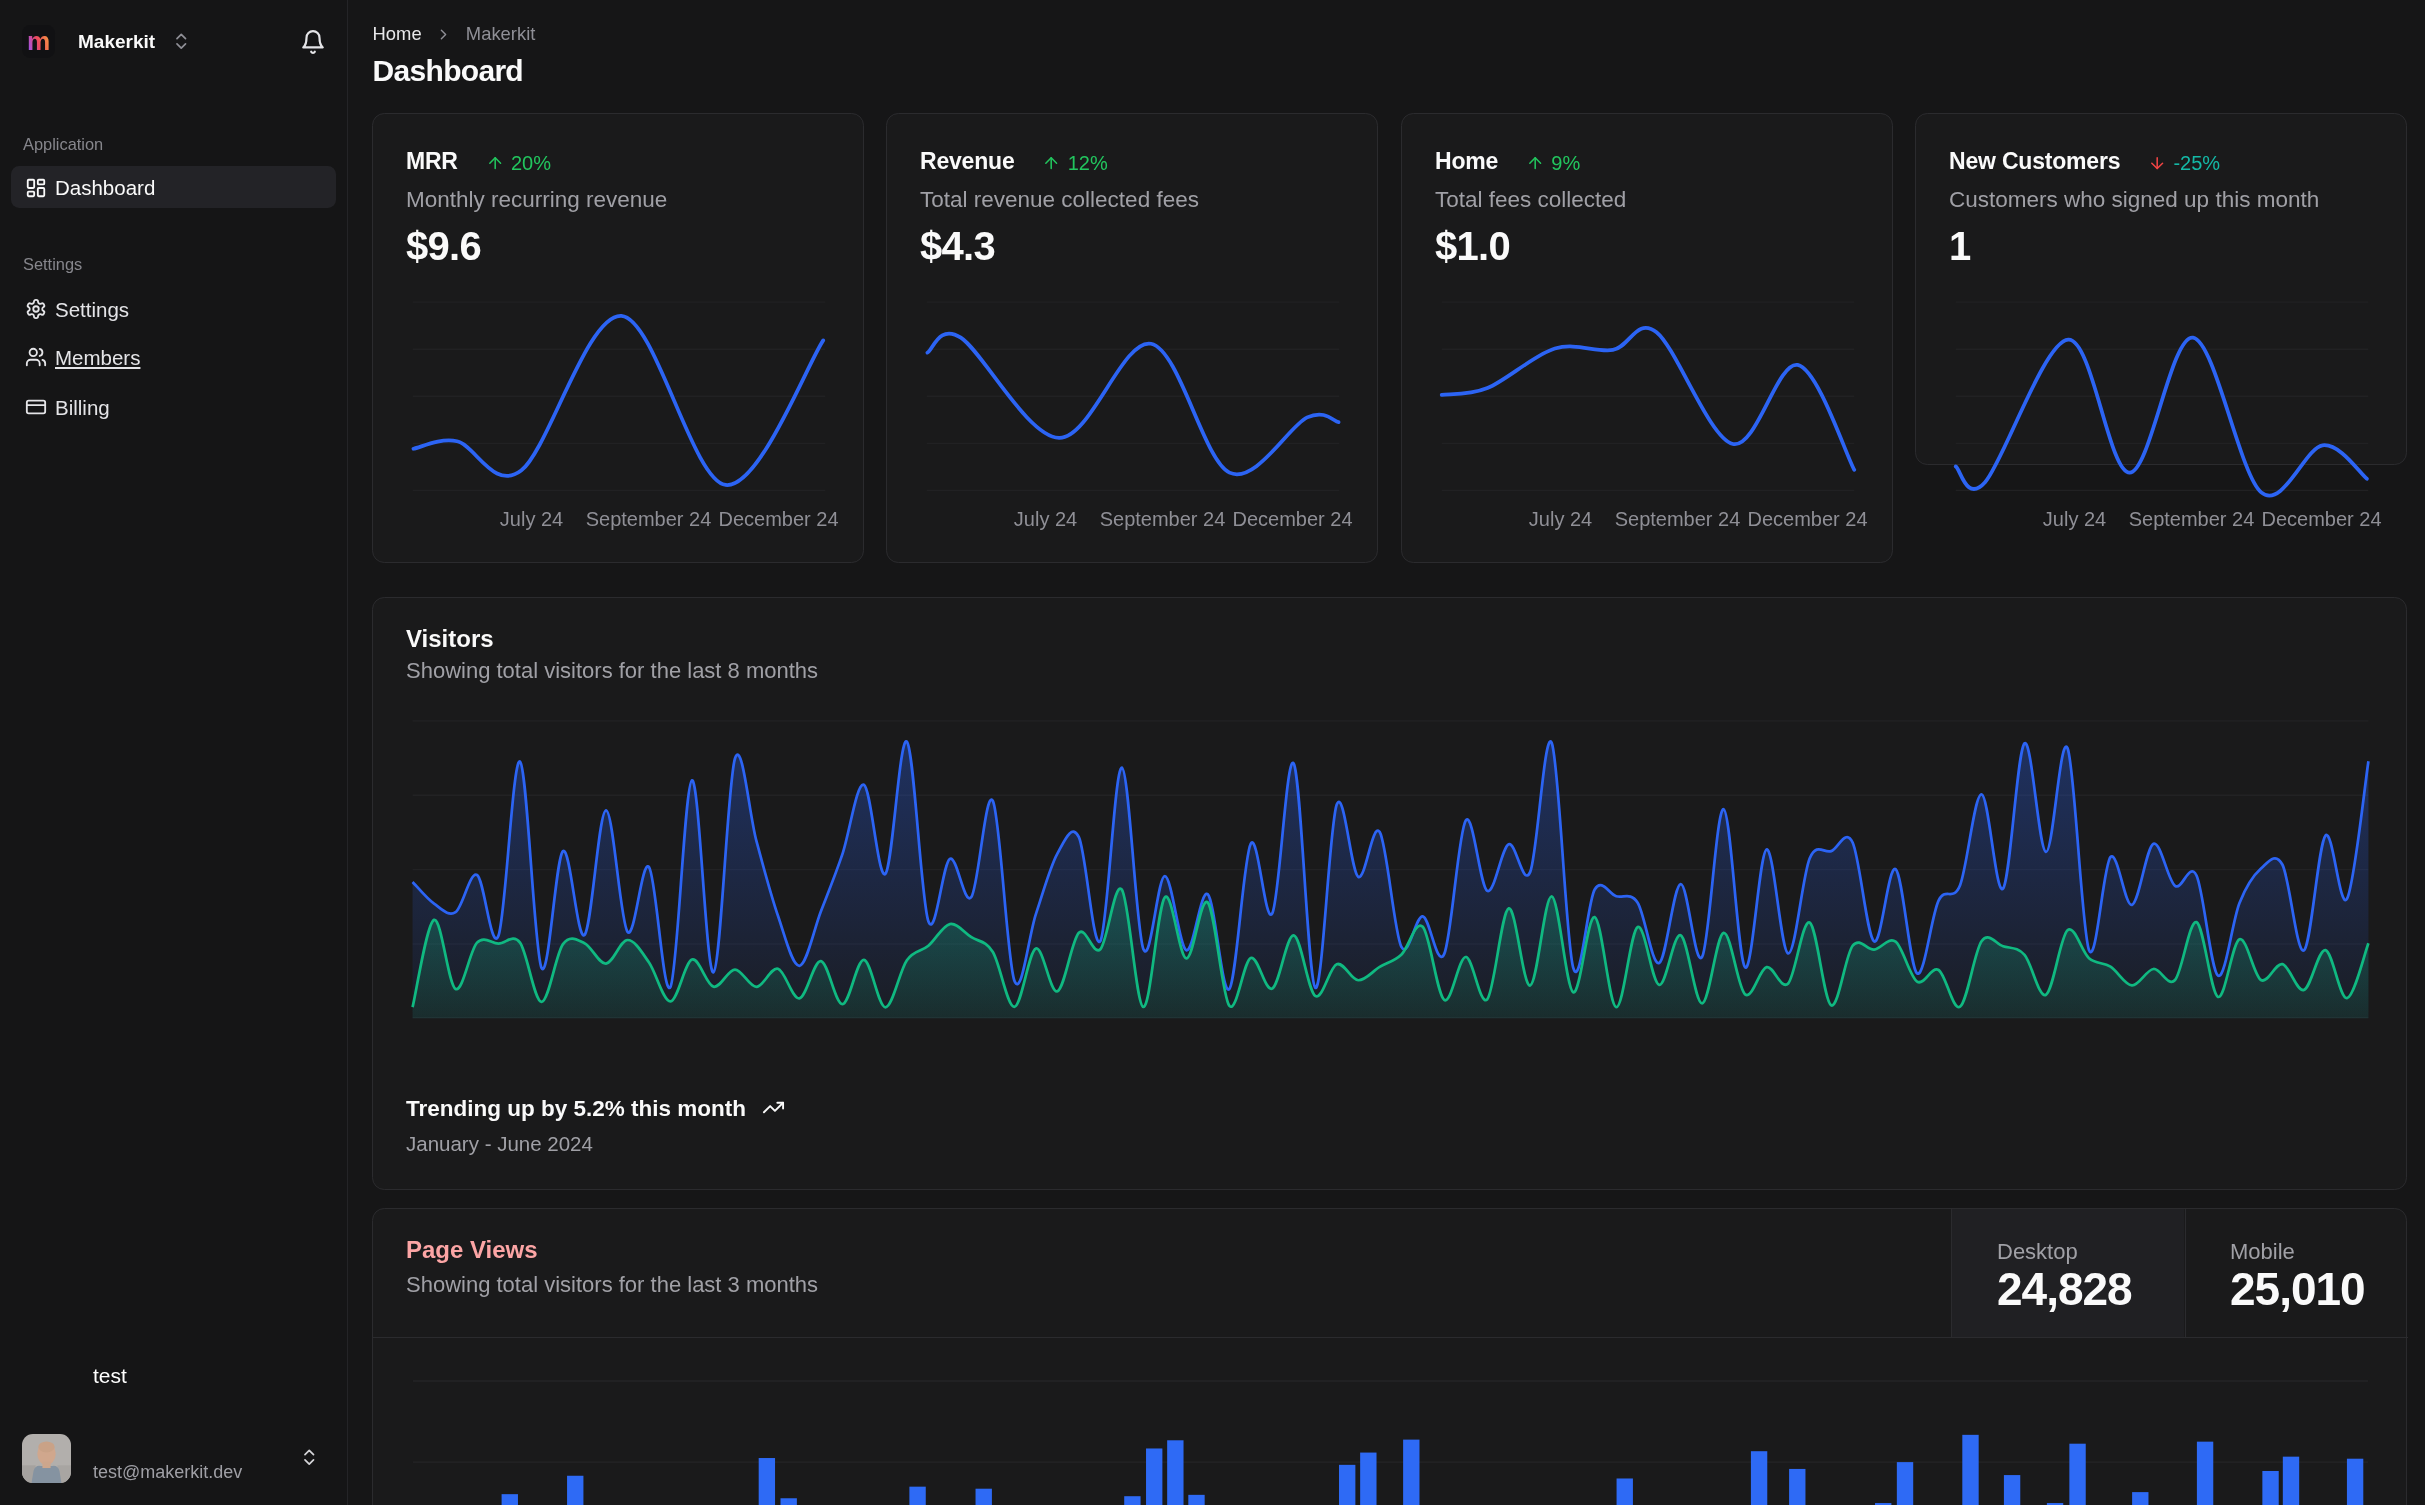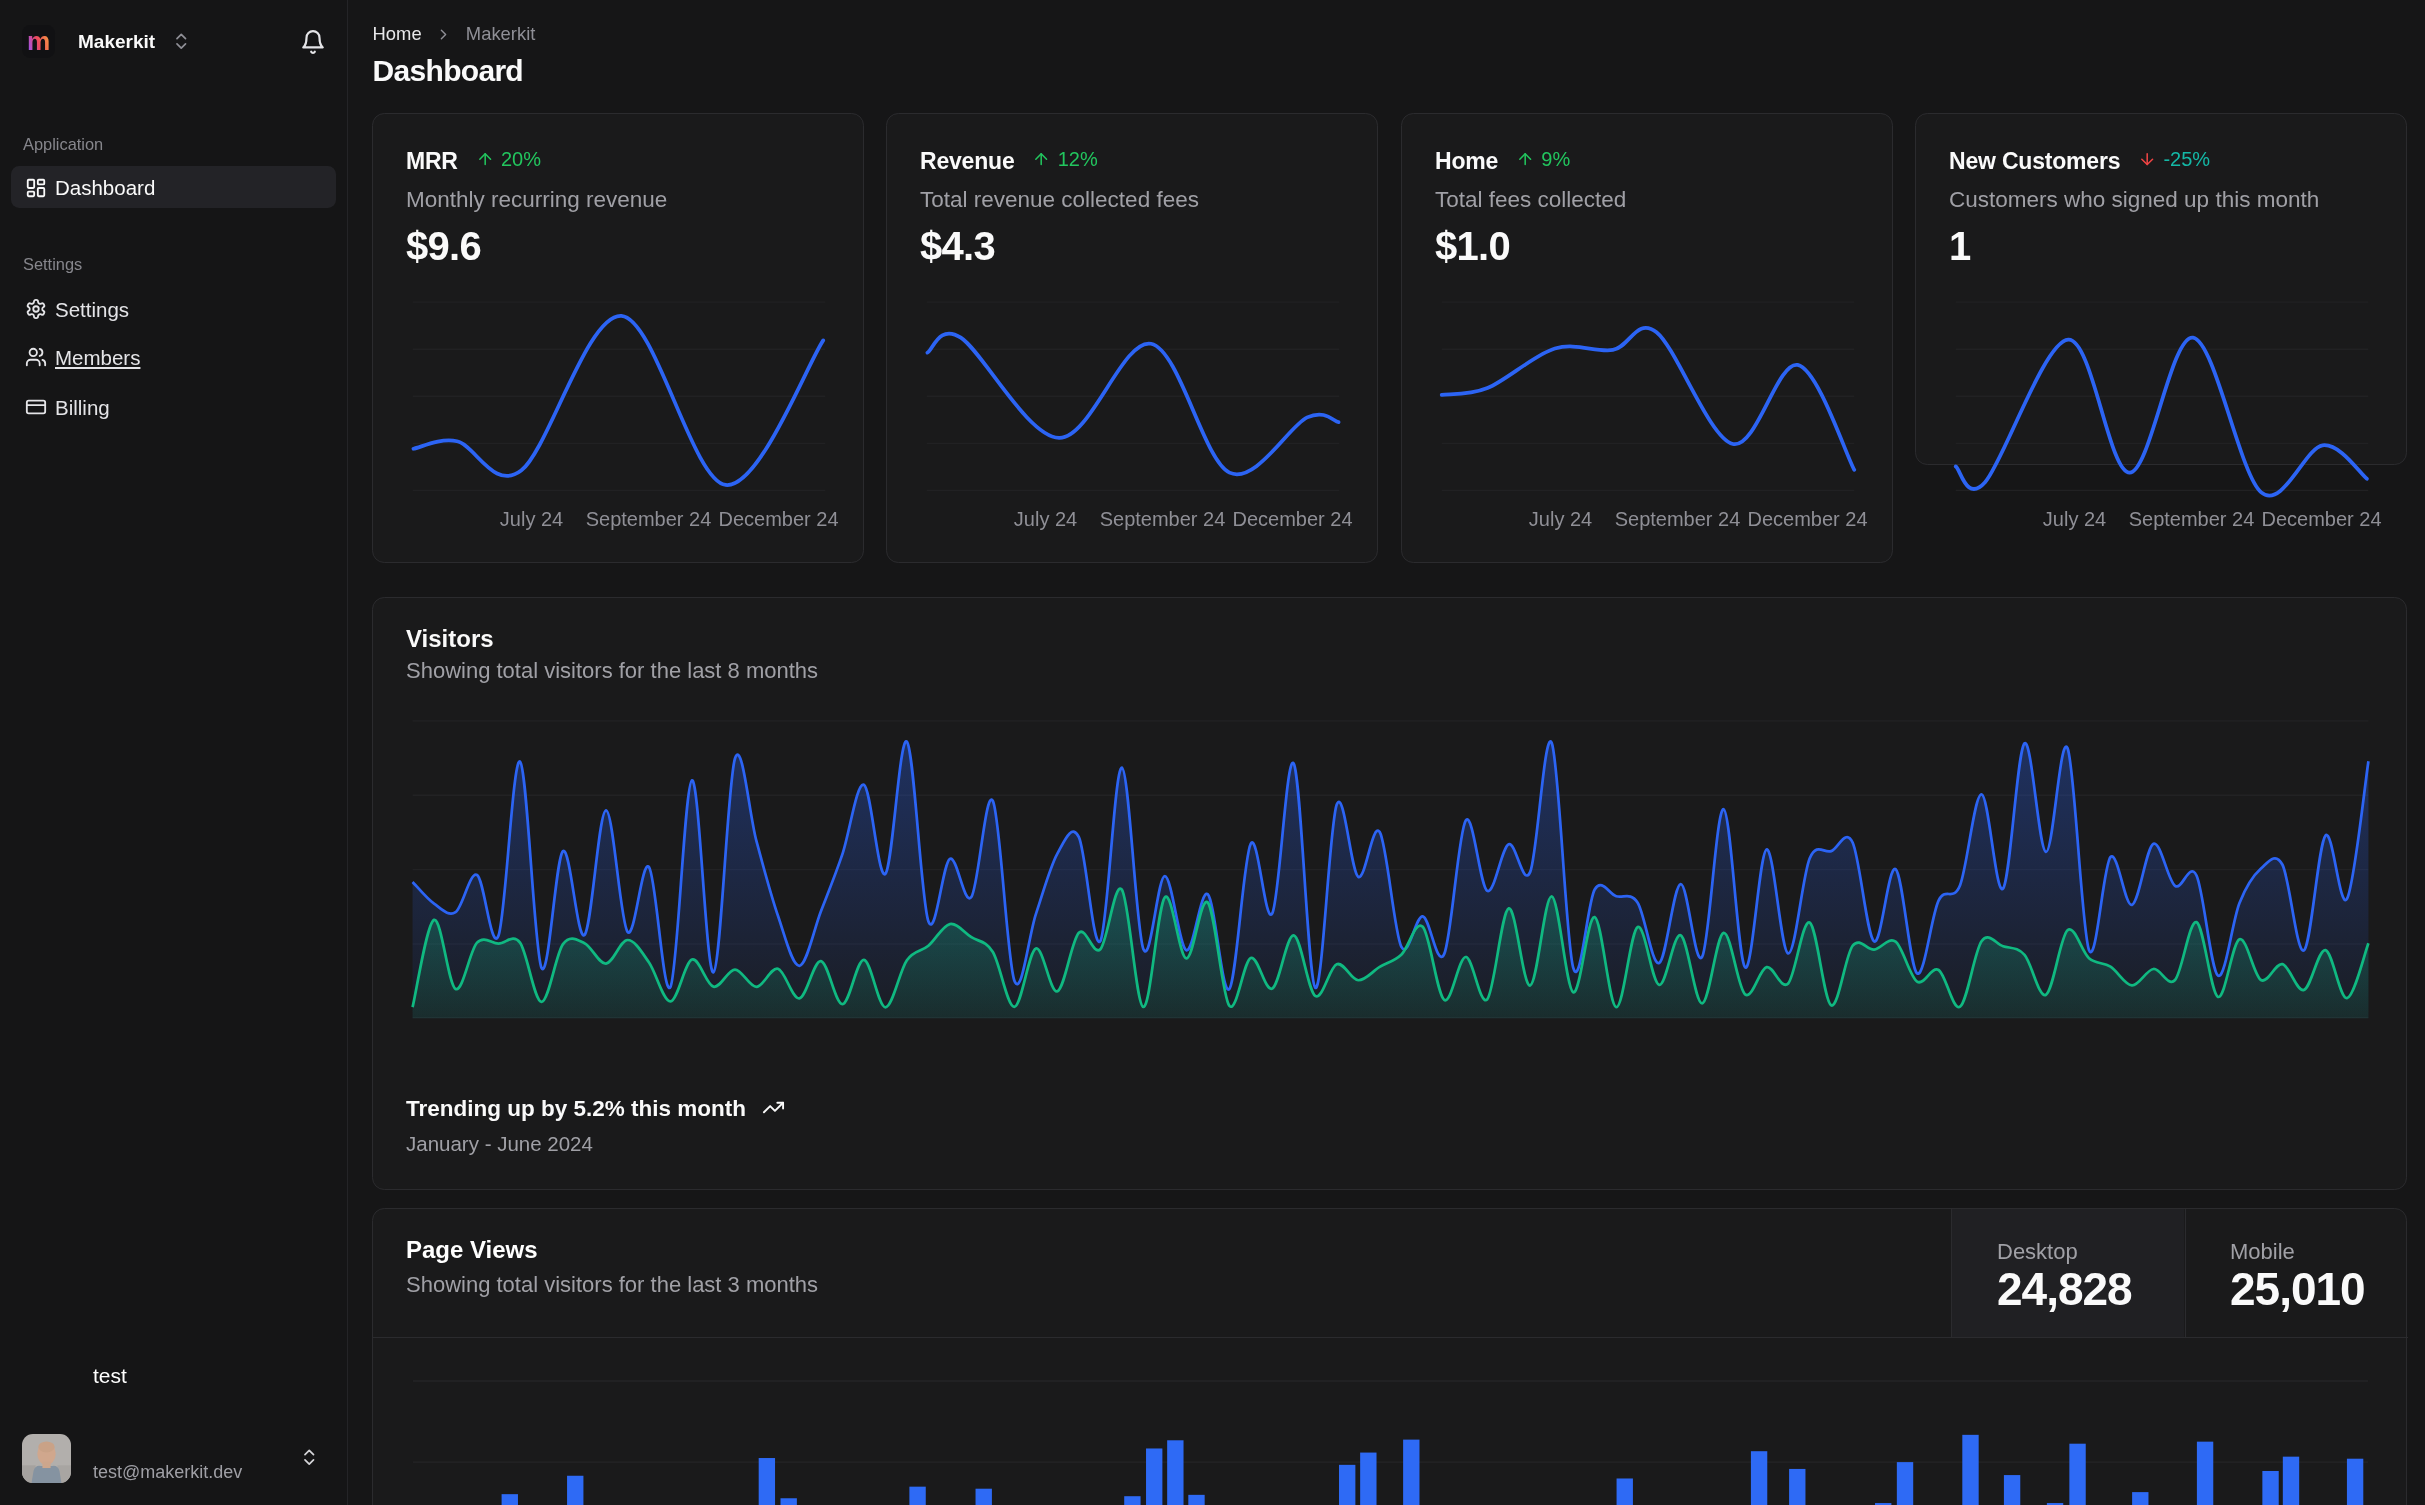--- a/index.html
+++ b/index.html
@@ -1,20 +1,20 @@
 <!DOCTYPE html>
 <html style="font-size:11px"><head><meta charset="utf-8">
 <style>
 * {margin:0;padding:0;box-sizing:border-box;}
 html,body {width:2426px;height:1505px;overflow:hidden;background:#161617;font-family:"Liberation Sans",sans-serif;-webkit-font-smoothing:antialiased;}
 .abs {position:absolute;}
 #side {position:absolute;left:0;top:0;width:348px;height:1505px;background:#151516;border-right:1.4px solid #242427;}
 #main {position:absolute;left:348px;top:0;width:2078px;height:1505px;background:#161617;}
 .card {position:absolute;background:#1a1a1b;border:1.4px solid #2b2b2e;border-radius:12.3px;}
-.ct-row {position:absolute;left:33px;top:34px;display:flex;align-items:flex-start;gap:18px;}
+.ct-row {position:absolute;left:33px;top:34px;display:flex;align-items:flex-end;gap:28px;}
 .ct {font-size:23px;font-weight:700;color:#fafafa;letter-spacing:-0.2px;}
 .badge {font-size:20px;}
 .cd {position:absolute;left:33px;top:73px;font-size:22.5px;color:#a0a0a6;}
 .cv {position:absolute;left:33px;top:110px;font-size:40px;font-weight:700;color:#fafafa;letter-spacing:-0.7px;}
 .xl {position:absolute;top:394px;width:205px;margin-left:-102px;text-align:center;font-size:20px;color:#8f8f96;}
 </style></head>
 <body>
 <div id="side">
   <div class="abs" style="left:22px;top:24.6px;width:33px;height:33px;border-radius:8.2px;background:#111113;overflow:hidden">
     <svg width="33" height="33" viewBox="0 0 48 48">
@@ -214,21 +214,21 @@
   <div class="abs" style="left:33px;top:498px;font-size:22.5px;font-weight:700;color:#fafafa;">Trending up by 5.2% this month
     <svg style="vertical-align:-2.7px;margin-left:9.6px" width="23" height="23" viewBox="0 0 24 24" fill="none" stroke="#fafafa" stroke-width="2" stroke-linecap="round" stroke-linejoin="round">
         <polyline points="22 7 13.5 15.5 8.5 10.5 2 17"></polyline>
         <polyline points="16 7 22 7 22 13"></polyline>
       </svg>
   </div>
   <div class="abs" style="left:33px;top:534px;font-size:20.5px;color:#a0a0a6;">January - June 2024</div>
 </div>
 
 <div class="card" style="left:372px;top:1208px;width:2035px;height:382px;">
-  <div class="abs" style="left:33px;top:27px;font-size:24px;font-weight:700;color:#ffffff;">Page Views</div>
+  <div class="abs" style="left:33px;top:27px;font-size:24px;font-weight:700;color:#fca5a5;">Page Views</div>
   <div class="abs" style="left:33px;top:63px;font-size:22px;color:#a0a0a6;">Showing total visitors for the last 3 months</div>
   <div class="abs" style="left:0;top:128px;width:2035px;height:1.4px;background:#2b2b2e;"></div>
   <div class="abs" style="left:1578px;top:0;width:233px;height:128px;background:#202023;border-left:1.4px solid #2b2b2e;"></div>
   <div class="abs" style="left:1812px;top:0;width:222px;height:128px;border-left:1.4px solid #2b2b2e;"></div>
   <div class="abs" style="left:1624px;top:30px;font-size:22px;color:#a0a0a6;text-align:center;">Desktop</div>
   <div class="abs" style="left:1624px;top:57px;font-size:46px;line-height:46px;font-weight:700;color:#fafafa;letter-spacing:-1px;">24,828</div>
   <div class="abs" style="left:1857px;top:30px;font-size:22px;color:#a0a0a6;">Mobile</div>
   <div class="abs" style="left:1857px;top:57px;font-size:46px;line-height:46px;font-weight:700;color:#fafafa;letter-spacing:-1px;">25,010</div>
   <svg class="abs" style="left:0;top:129px;width:2035px;height:253px" viewBox="545 1959 2983 371">
     <line x1="603" y1="2022" x2="3470" y2="2022" stroke="#242427" stroke-width="2"></line>

